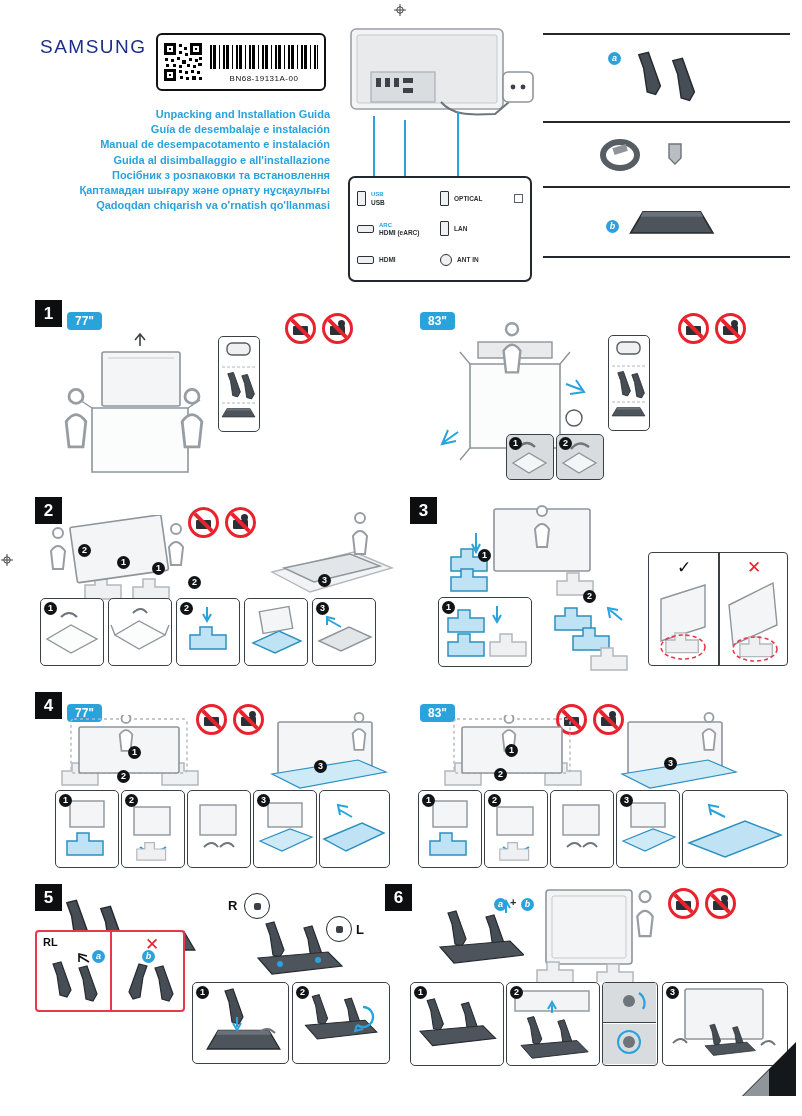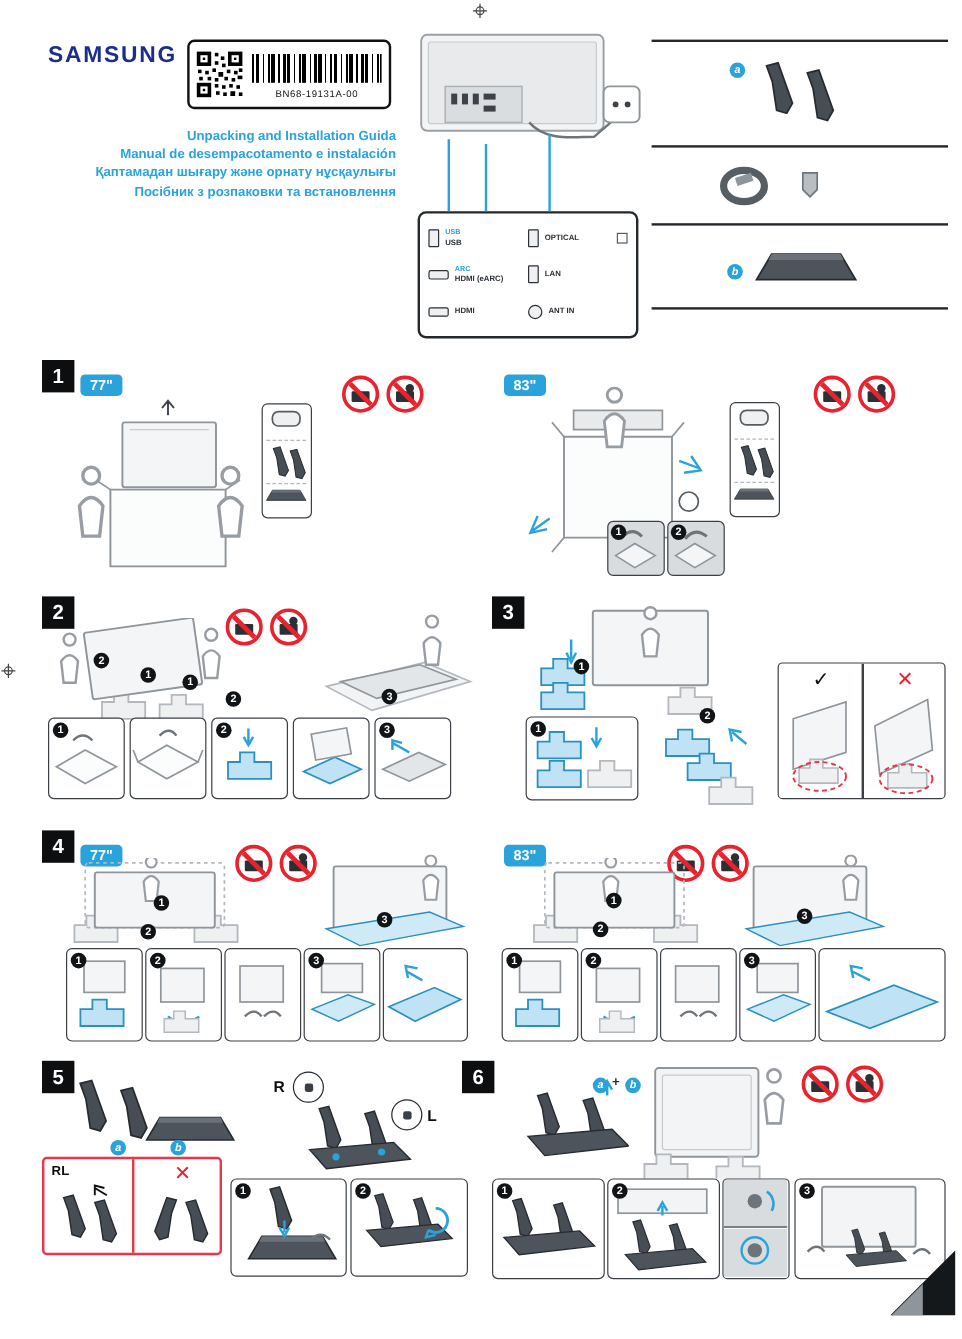--- a/index.html
+++ b/index.html
@@ -11,21 +11,21 @@
   .secnum{position:absolute;width:27px;height:27px;background:#0c0e10;color:#fff;font-size:17px;font-weight:bold;display:flex;align-items:center;justify-content:center}
   .badge{position:absolute;background:#2aa3dc;color:#fff;font-weight:bold;font-size:12px;line-height:1;padding:3px 8px;border-radius:4px}
   .dot{position:absolute;width:13px;height:13px;border-radius:50%;background:#111417;color:#fff;font-size:9px;font-weight:bold;display:flex;align-items:center;justify-content:center;line-height:1;z-index:4}
   .bdot{position:absolute;width:13px;height:13px;border-radius:50%;background:#2aa3dc;color:#fff;font-size:9px;font-weight:bold;font-style:italic;display:flex;align-items:center;justify-content:center;line-height:1;z-index:4}
   .no-sign{position:absolute;width:31px;height:31px;border:3px solid #e8232e;border-radius:50%;background:#fff;overflow:hidden}
   .no-glyph{position:absolute;left:5px;top:10px;width:15px;height:9px;background:#2b3036;border-radius:1px}
   .no-glyph2{position:absolute;left:13px;top:4px;width:7px;height:7px;background:#2b3036;border-radius:50%}
   .no-slash{position:absolute;left:-4px;top:10.5px;width:34px;height:4px;background:#e8232e;transform:rotate(45deg)}
   .hline{position:absolute;height:1.5px;background:#23282d}
   .titleline{font-size:11px;font-weight:bold;color:#2aa3dc;line-height:15.2px;white-space:nowrap}
-  .brand{position:absolute;font-size:19px;font-weight:700;letter-spacing:1.5px;color:#1b2e8a}
+  .brand{position:absolute;font-size:19px;font-weight:400;letter-spacing:1.5px;color:#1b2e8a}
   .partnum{font-size:8px;color:#111;letter-spacing:.5px;text-align:center}
   .barcode{height:24px;background:repeating-linear-gradient(90deg,#000 0 2px,#fff 2px 3px,#000 3px 6px,#fff 6px 9px,#000 9px 10px,#fff 10px 13px)}
   .ports{position:absolute;display:grid;grid-template-columns:1fr 1fr;grid-auto-rows:1fr;border:2px solid #23282d;border-radius:7px;background:#fff;padding:5px 7px}
   .pcell{display:flex;align-items:center;gap:5px}
   .pico-v{width:9px;height:15px;border:1.5px solid #2b3036;background:#eef0f1;border-radius:1px;flex:none}
   .pico-h{width:17px;height:8px;border:1.5px solid #2b3036;background:#eef0f1;border-radius:2px;flex:none}
   .pico-r{width:12px;height:12px;border:1.5px solid #2b3036;background:#eef0f1;border-radius:50%;flex:none}
   .pext{width:9px;height:9px;border:1.2px solid #565d63;margin-left:auto;flex:none}
   .ptag{font-size:6px;color:#2aa3dc;font-weight:bold;line-height:1.1}
   .plab{font-size:6.5px;color:#2b3036;font-weight:bold;line-height:1.1}
@@ -211,23 +211,26 @@
   </div>
   <span class="bdot" style="left:606px;top:220px">b</span>
   <div class="abs" style="left:622px;top:202px">
     <svg width="96" height="46" viewBox="0 0 96 46">
         <use href="#sym-plate" transform="translate(6,6) scale(1.25)"></use>
       </svg>
   </div>
 
   <div class="abs" style="left:30px;top:107px;width:300px;text-align:right">
     <div class="titleline">Unpacking and Installation Guida</div>
+    <div class="titleline">Guía de desembalaje e instalación</div>
     <div class="titleline">Manual de desempacotamento e instalación</div>
+    <div class="titleline">Guida al disimballaggio e all'installazione</div>
+    <div class="titleline">Посібник з розпаковки та встановлення</div>
     <div class="titleline">Қаптамадан шығару және орнату нұсқаулығы</div>
-    <div class="titleline">Посібник з розпаковки та встановлення</div>
+    <div class="titleline">Qadoqdan chiqarish va o'rnatish qo'llanmasi</div>
   </div>
 
   <div class="secnum" style="left:35px;top:300px">1</div>
   <span class="badge" style="left:67px;top:312px">77"</span>
 
   <div class="abs" style="left:62px;top:330px">
     <svg width="150" height="150" viewBox="0 0 150 150">
       <path d="M78,16 L78,5 M73,10 L78,4 L83,10" stroke="#3c4248" stroke-width="1.6" fill="none"></path>
       <rect x="40" y="22" width="78" height="54" rx="2" fill="#f4f5f6" stroke="#8e959b" stroke-width="1.6"></rect>
       <line x1="46" y1="28" x2="112" y2="28" stroke="#c6cbcf" stroke-width="1"></line>
@@ -592,21 +595,21 @@
   <div class="abs" style="left:240px;top:918px">
     <svg width="120" height="60" viewBox="0 0 120 60">
       <use href="#sym-stand" transform="translate(8,2)"></use>
       <circle cx="40" cy="46" r="3" fill="#2aa3dc"></circle>
         <circle cx="78" cy="42" r="3" fill="#2aa3dc"></circle>
     </svg>
   </div>
   <span class="inset" style="left:326px;top:916px"></span>
   <span class="rl-letter" style="left:356px;top:922px">L</span>
 
-  <div class="redpanel" style="left:35px;top:964px;width:150px;height:82px">
+  <div class="redpanel" style="left:35px;top:930px;width:150px;height:82px">
     <div class="abs" style="left:73px;top:0;width:2px;height:78px;background:#e8374a"></div>
     <span class="rl-letter" style="left:6px;top:4px;font-size:11px">RL</span>
     <div class="abs" style="left:8px;top:18px">
       <svg width="60" height="58" viewBox="0 0 60 58">
           <use href="#sym-leg" transform="translate(4,10)"></use>
           <use href="#sym-leg" transform="translate(30,14)"></use>
           <path d="M34,6 l10,6 m-10,0 l0,-8 l8,2" stroke="#111" stroke-width="1.6" fill="none"></path>
         </svg>
     </div>
     <span class="crossmark" style="left:108px;top:2px">✕</span>

